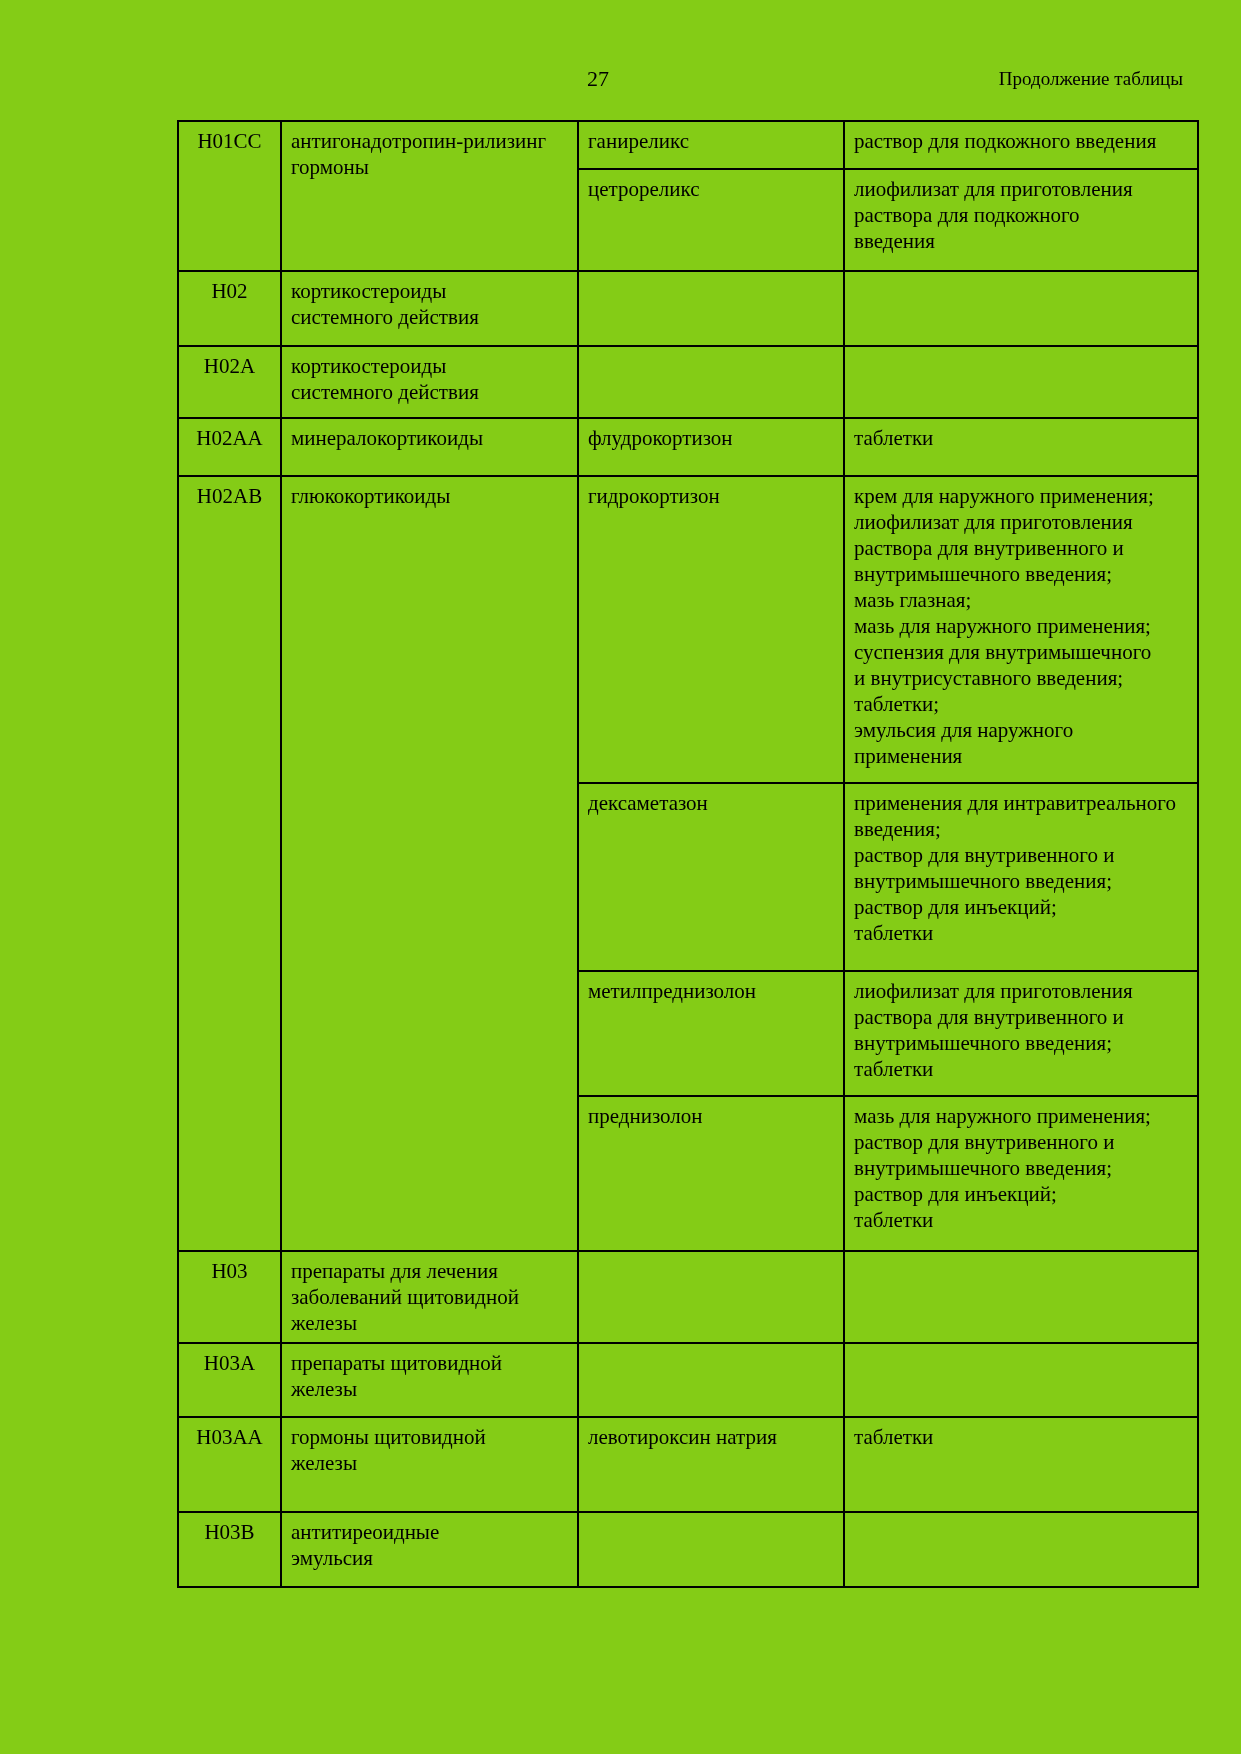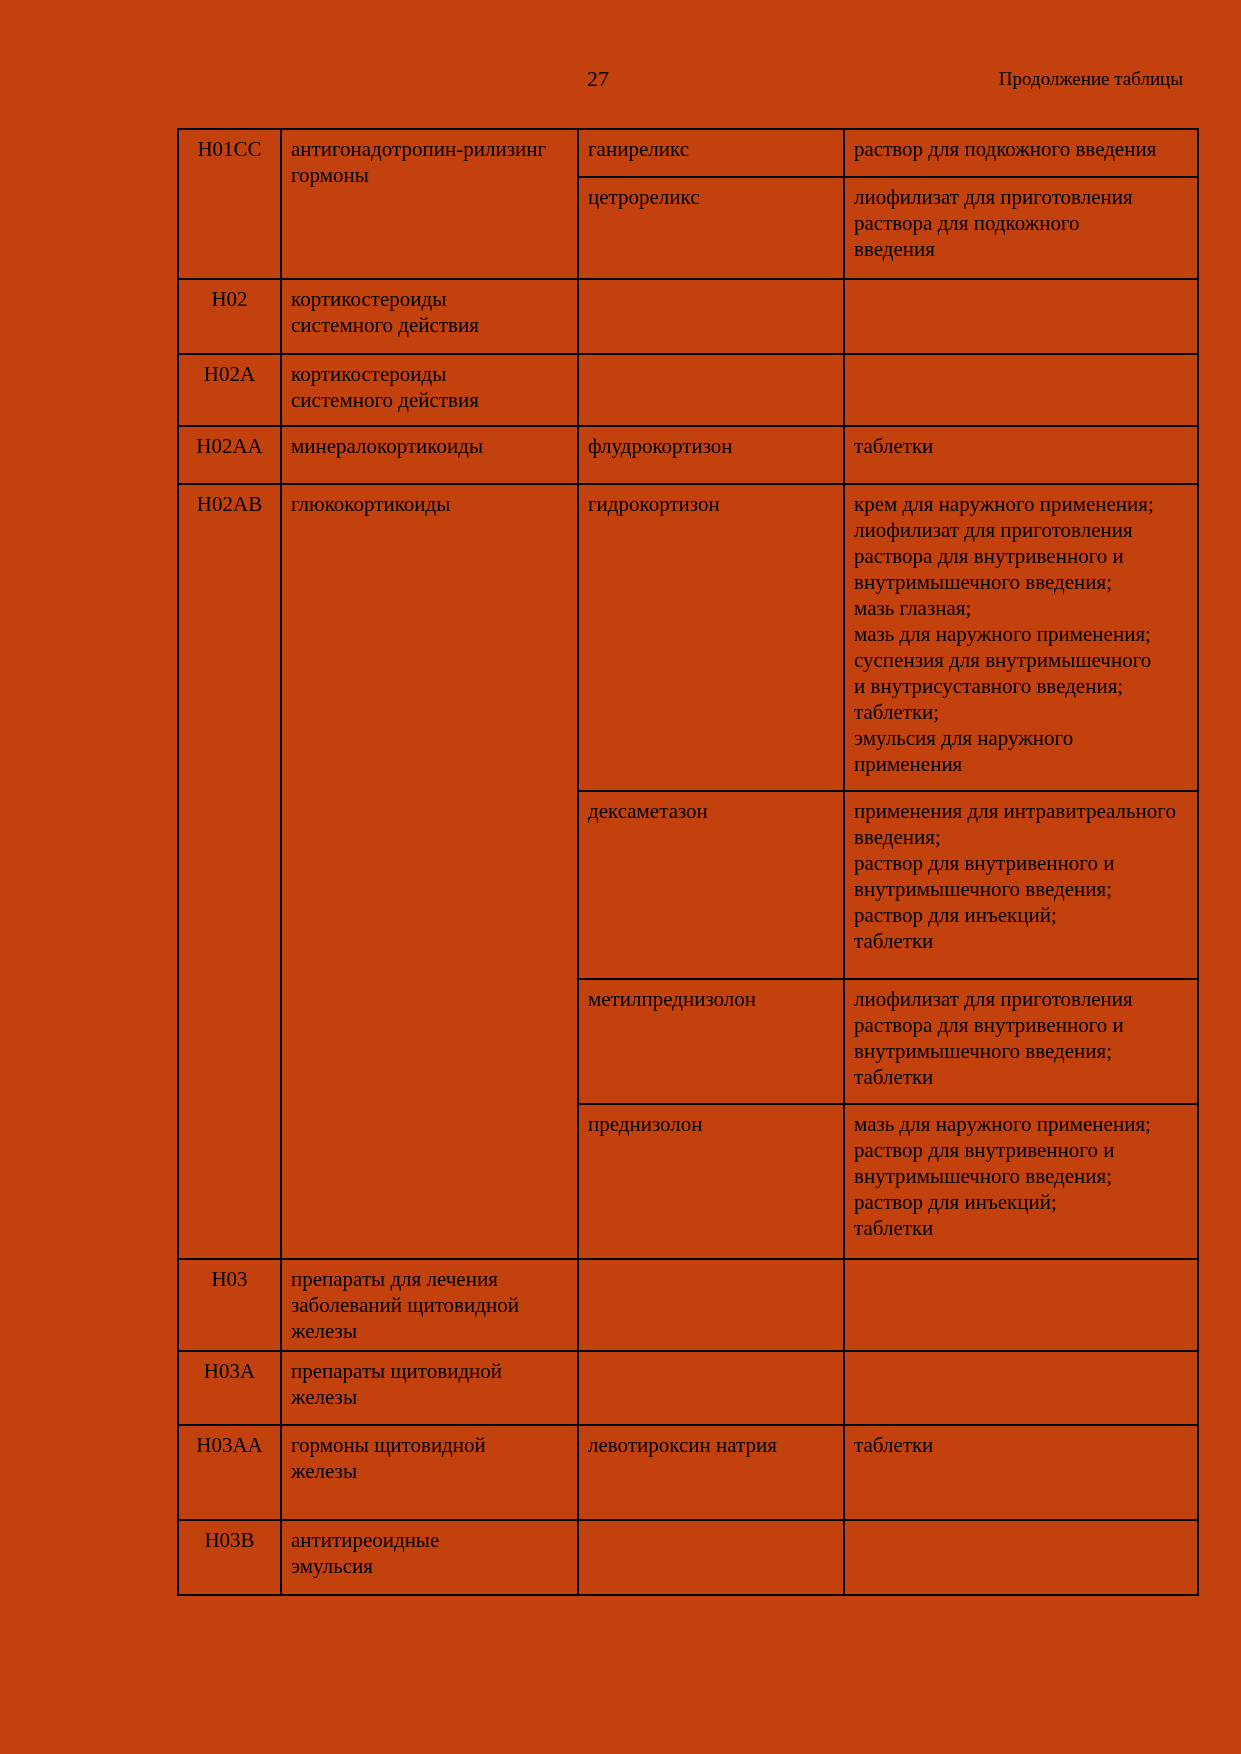--- a/index.html
+++ b/index.html
@@ -4,21 +4,21 @@
 <style>
   html, body {
     margin: 0;
     padding: 0;
     background: #ffffff;
   }
   .page {
     position: relative;
     width: 1241px;
     height: 1754px;
-    background: #c2410c;
+    background: #84cc16;
     font-family: "Liberation Serif", "DejaVu Serif", serif;
     color: #000000;
     overflow: hidden;
   }
   .page-number {
     position: absolute;
     top: 66px;
     left: 558px;
     width: 80px;
     text-align: center;
@@ -28,21 +28,21 @@
   .continuation {
     position: absolute;
     top: 66px;
     right: 58px;
     font-size: 19px;
     line-height: 26px;
   }
   table.atc-table {
     position: absolute;
     left: 177px;
-    top: 128px;
+    top: 120px;
     width: 1020px;
     border-collapse: collapse;
     table-layout: fixed;
     font-size: 21px;
     line-height: 26px;
   }
   table.atc-table td {
     border: 2px solid #000000;
     vertical-align: top;
     padding: 6px 8px 4px 9px;

